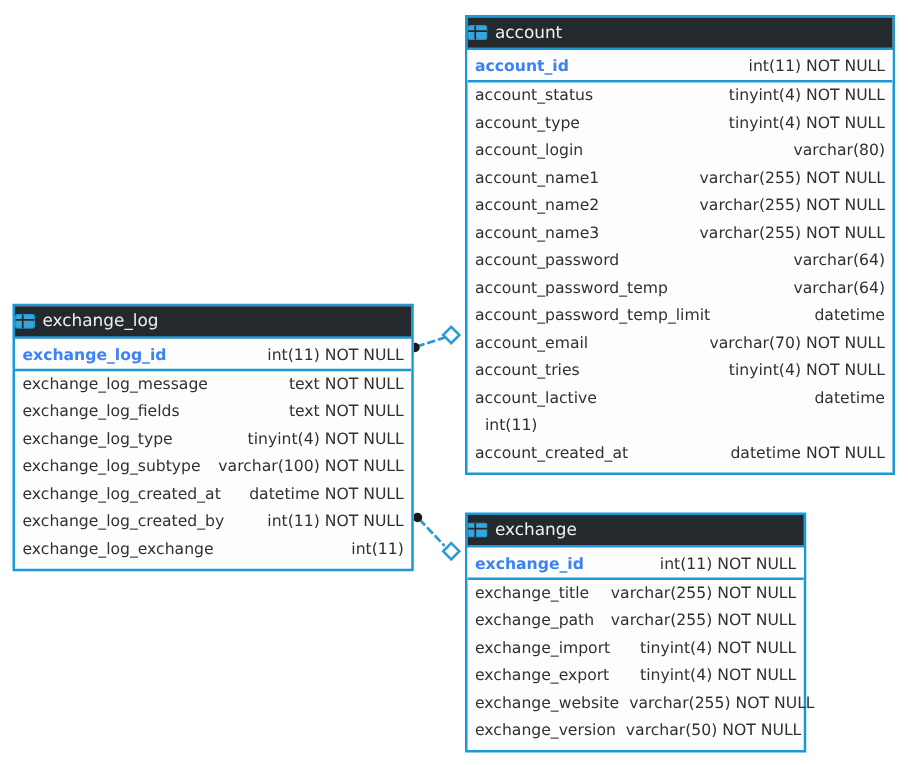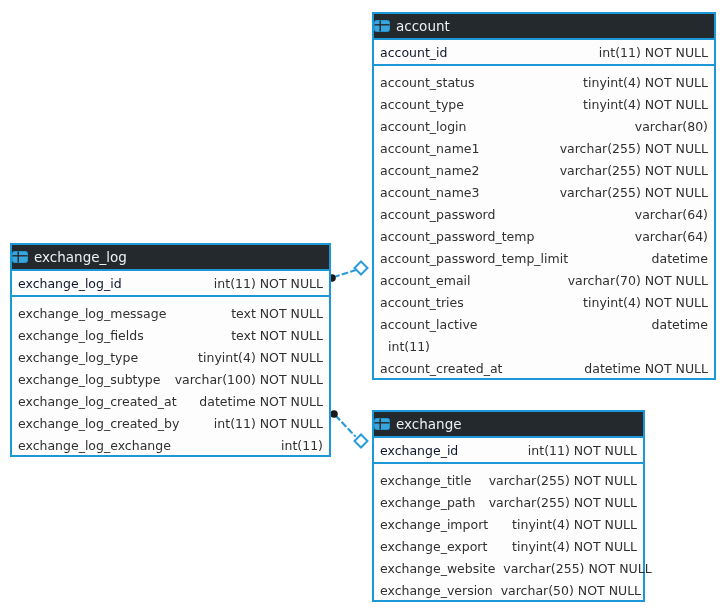--- a/index.html
+++ b/index.html
@@ -27,25 +27,25 @@
     font-size:13.5px;
   }
   .db-table .hdr .tbl-icon{display:flex;align-items:center;}
   .db-table .pk-row{
     height:24px;
     display:flex;align-items:center;justify-content:space-between;
     padding:0 6px;
     border-bottom:2px solid #1b98d5;
     background:#fdfdfd;
   }
-  .db-table .pk-row .fname{font-weight:normal;color:#0f172a;}
+  .db-table .pk-row .fname{font-weight:bold;color:#3b82f6;}
   .db-table .rows{padding:2px 0;}
   .db-table .f-row{
     height:22px;
-    display:flex;align-items:flex-end;justify-content:space-between;
+    display:flex;align-items:flex-start;justify-content:space-between;
     padding:0 6px;
     white-space:nowrap;
   }
   .fname{white-space:nowrap;}
   .ftype{white-space:nowrap;text-align:right;margin-left:8px;}
   #connector-layer{position:absolute;inset:0;pointer-events:none;}
 </style>
 </head>
 <body>
 

